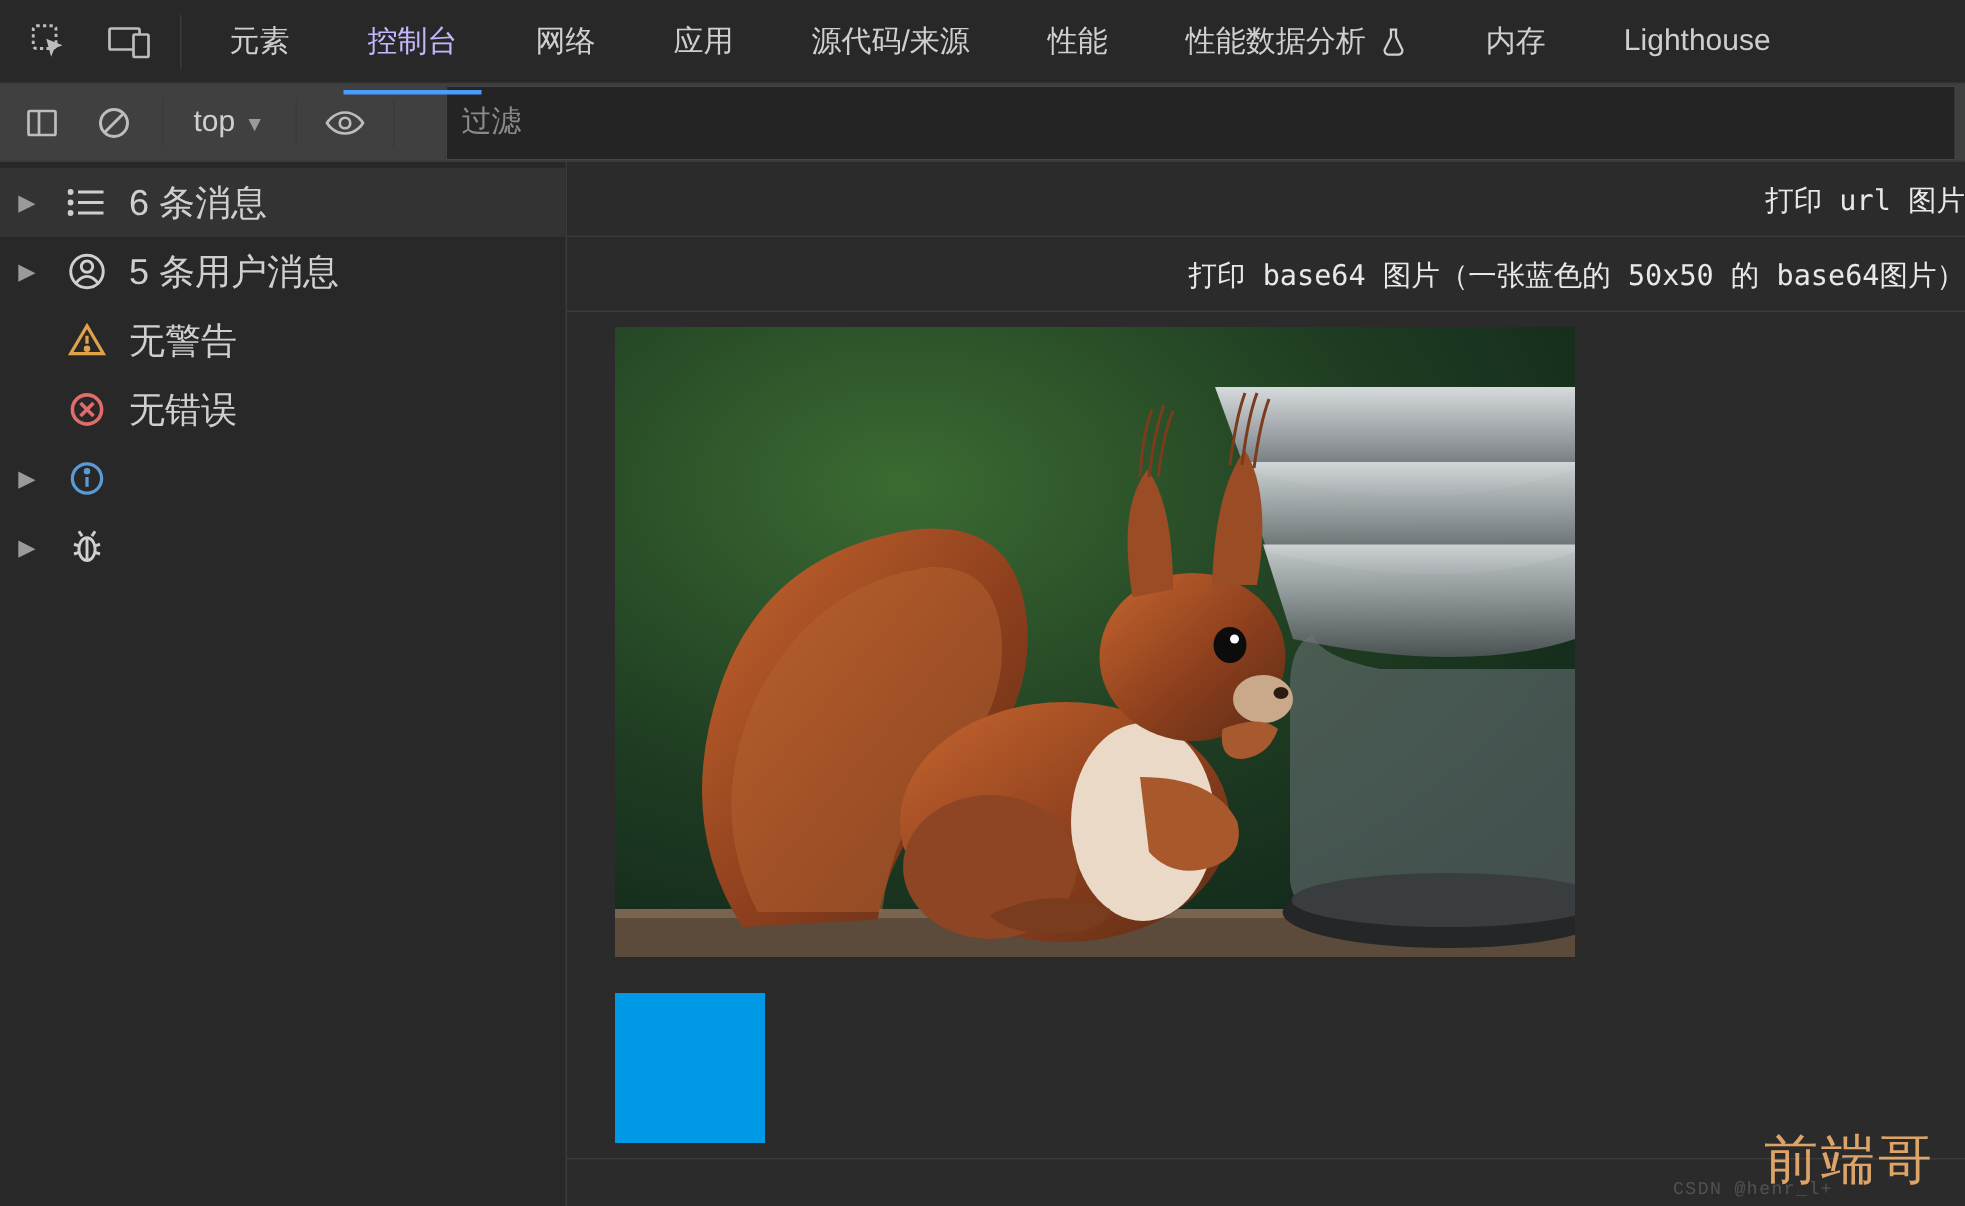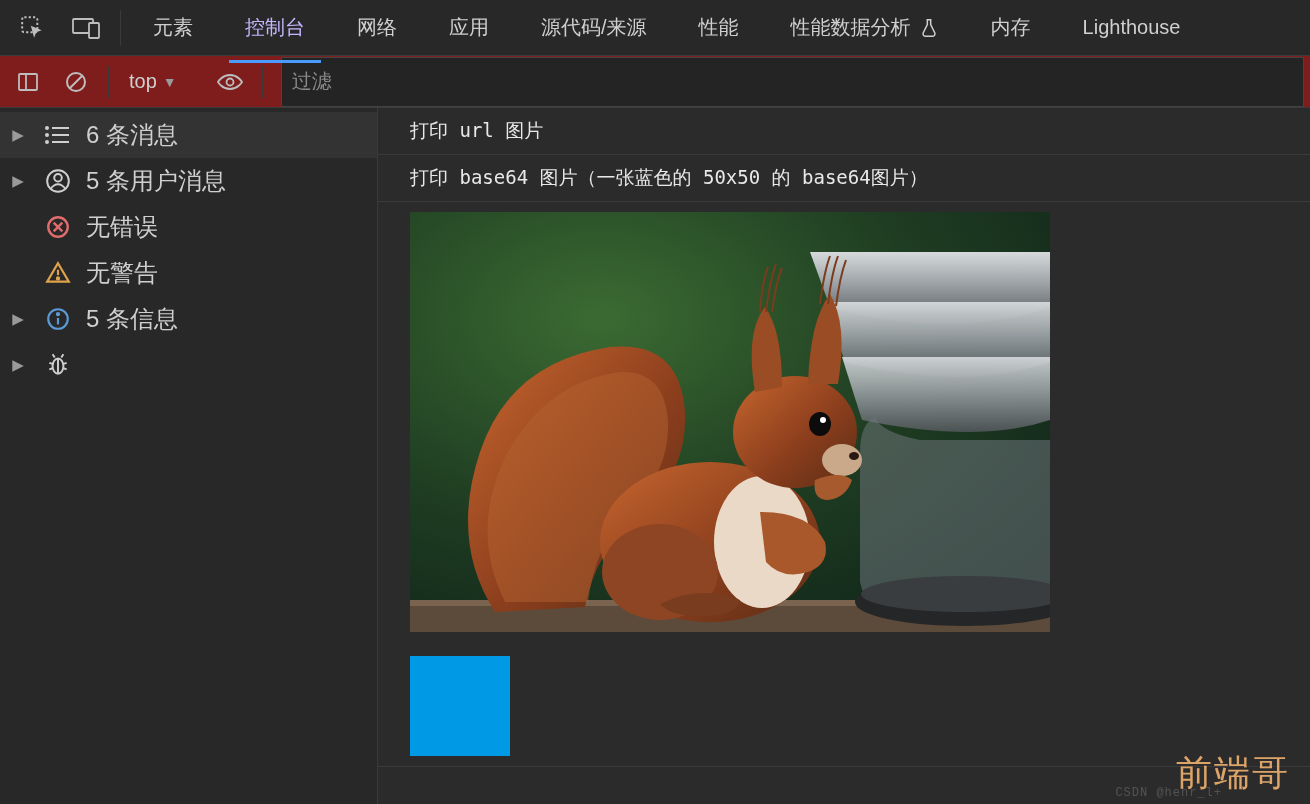--- a/index.html
+++ b/index.html
@@ -46,21 +46,21 @@
     position: absolute;
     left: 10px; right: 10px; bottom: -1px;
     height: 3px; background: #4b9bff;
   }
 
   
   .toolbar {
     display: flex; align-items: center;
     height: 52px;
     border-bottom: 1px solid #3a3a3a;
-    background: #7f1d1d;
+    background: #404040;
     padding: 0 6px;
     gap: 4px;
     justify-content: center;
   }
   .tb-btn {
     width: 44px; height: 44px;
     display: flex; align-items: center; justify-content: center;
     color: #bdbdbd;
     cursor: pointer;
   }
@@ -68,21 +68,21 @@
   .tb-context {
     display: flex; align-items: center; gap: 6px;
     padding: 0 10px;
     cursor: pointer;
     color: #cfcfcf;
   }
   .tb-eye { width: 44px; display: flex; align-items:center; justify-content:center; color:#bdbdbd; }
   .filter-wrap {
     flex: 1;
     height: 50px;
-    margin-left: 8px;
+    margin-left: 24px;
     border: 1px solid #444;
     border-radius: 0;
     background: #242424;
     display: flex; align-items: center;
   }
   .filter-wrap input {
     flex: 1;
     background: transparent;
     border: none; outline: none;
     color: #cfcfcf;
@@ -123,23 +123,24 @@
   .side-row .label { flex: 1; font-size: 24px; }
 
   
   .output {
     flex: 1;
     background: #2b2b2b;
     overflow: auto;
     font-family: "Menlo", "Consolas", monospace;
   }
   .log-row {
-    display: flex; align-items: flex-start;
+    display: flex; align-items: flex-end;
     border-bottom: 1px solid #3a3a3a;
     padding: 10px 0 10px 0;
+    flex-direction: column;
   }
   .log-row .expand {
     width: 32px; display:flex; justify-content:center; color:#9a9a9a;
     font-size: 14px; padding-top: 3px;
   }
   .log-row .log-text {
     color: #e8e8e8; font-size: 19px; white-space: pre;
   }
   .image-block {
     padding: 10px 0 10px 32px;
@@ -286,51 +287,50 @@
               <circle cx="12" cy="9" r="3.5"></circle>
               <path d="M5 20c1.5-3.5 5-5 7-5s5.5 1.5 7 5"></path>
             </svg>
         </span>
         <span class="label">5 条用户消息</span>
       </div>
 
       <div class="side-row">
         <span class="arrow"></span>
         <span class="icon">
+          <svg width="26" height="26" viewBox="0 0 24 24" stroke="#e0a24a" stroke-width="2" fill="none">
+              <path d="M12 3 L22 20 H2 Z"></path>
+              <line x1="12" y1="9" x2="12" y2="14"></line>
+              <circle cx="12" cy="17" r="1" fill="#e0a24a"></circle>
+            </svg>
+        </span>
+        <span class="label">无警告</span>
+      </div>
+
+      <div class="side-row">
+        <span class="arrow"></span>
+        <span class="icon">
           <svg width="26" height="26" viewBox="0 0 24 24" stroke="#e06c6c" stroke-width="2.2" fill="none">
               <circle cx="12" cy="12" r="9"></circle>
               <line x1="8" y1="8" x2="16" y2="16"></line>
               <line x1="16" y1="8" x2="8" y2="16"></line>
             </svg>
         </span>
         <span class="label">无错误</span>
       </div>
 
       <div class="side-row">
-        <span class="arrow"></span>
-        <span class="icon">
-          <svg width="26" height="26" viewBox="0 0 24 24" stroke="#e0a24a" stroke-width="2" fill="none">
-              <path d="M12 3 L22 20 H2 Z"></path>
-              <line x1="12" y1="9" x2="12" y2="14"></line>
-              <circle cx="12" cy="17" r="1" fill="#e0a24a"></circle>
-            </svg>
-        </span>
-        <span class="label">无警告</span>
-      </div>
-
-      <div class="side-row">
         <span class="arrow">▶</span>
         <span class="icon">
           <svg width="26" height="26" viewBox="0 0 24 24" stroke="#5b9bd5" stroke-width="2" fill="none">
               <circle cx="12" cy="12" r="9"></circle>
               <line x1="12" y1="11" x2="12" y2="17"></line>
               <circle cx="12" cy="7.5" r="1" fill="#5b9bd5"></circle>
             </svg>
         </span>
-        <span class="label">5 条信息</span>
       </div>
 
       <div class="side-row">
         <span class="arrow">▶</span>
         <span class="icon">
           <svg width="26" height="26" viewBox="0 0 24 24" stroke="#cfcfcf" stroke-width="1.8" fill="none">
               <ellipse cx="12" cy="13" rx="5" ry="7"></ellipse>
               <line x1="12" y1="6" x2="12" y2="20"></line>
               <line x1="4" y1="10" x2="7" y2="11"></line>
               <line x1="4" y1="16" x2="7" y2="15"></line>

